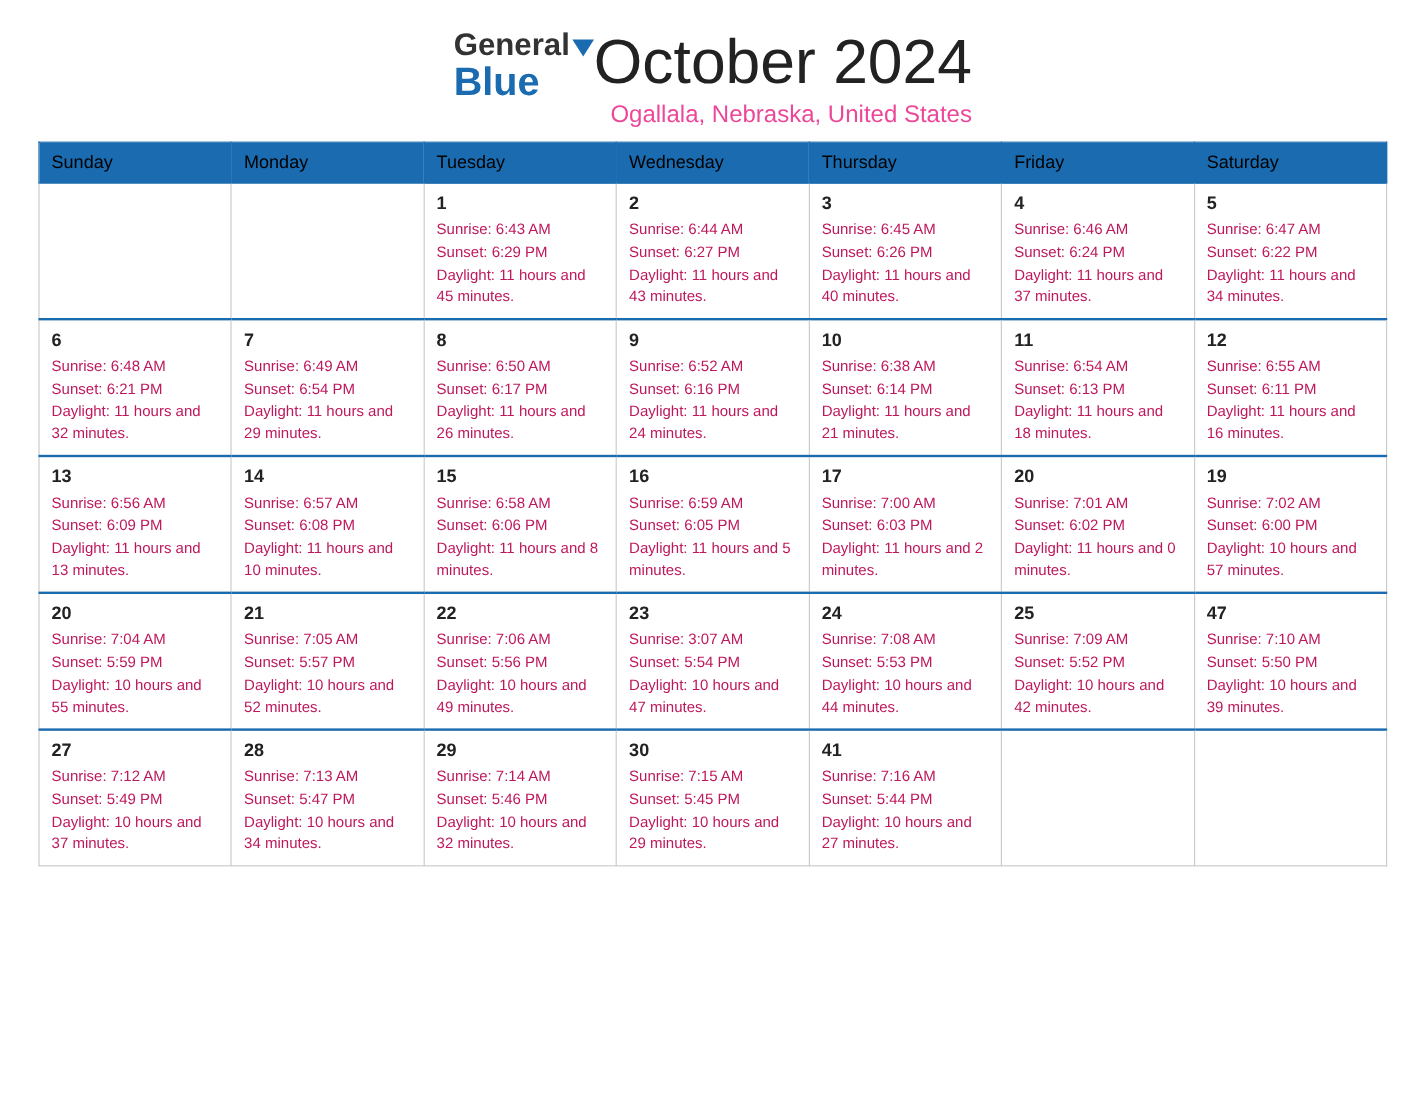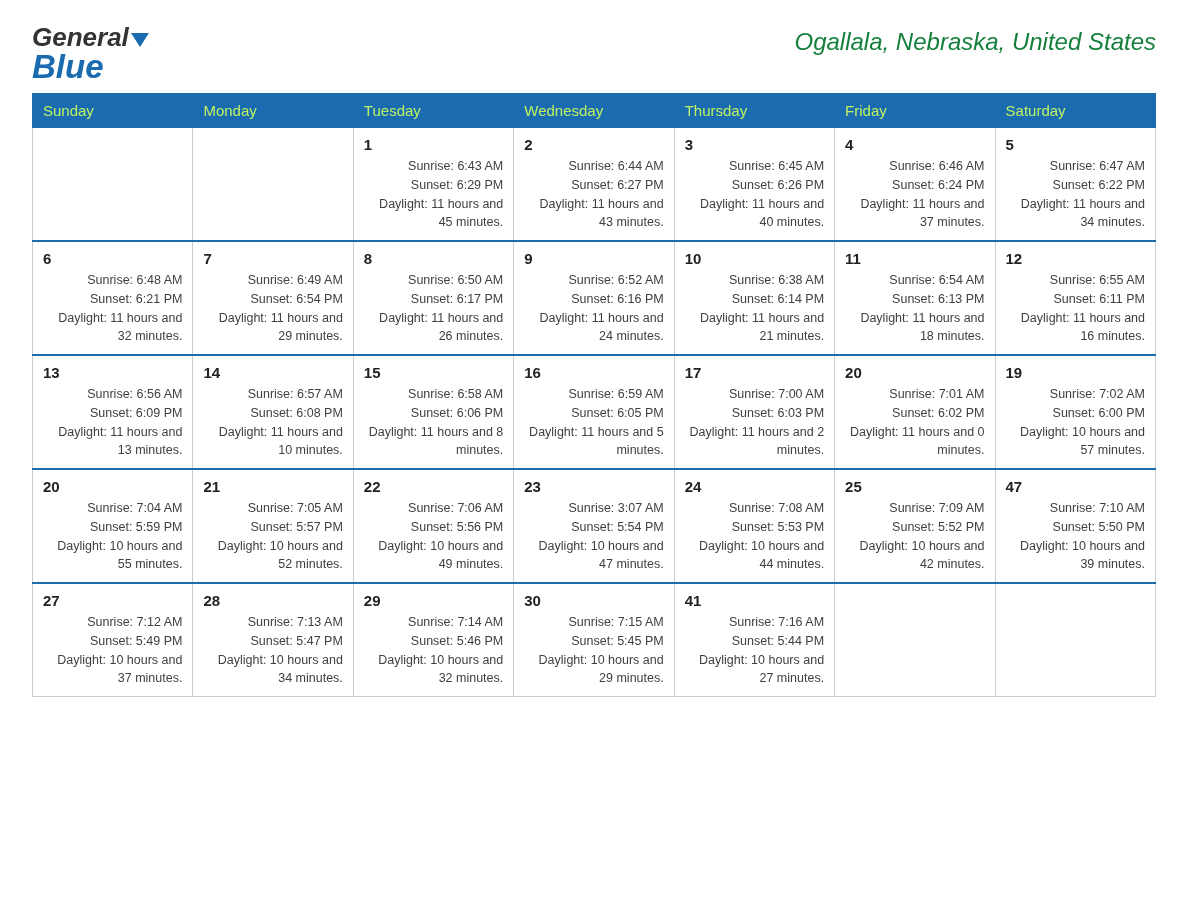--- a/index.html
+++ b/index.html
@@ -6,24 +6,23 @@
     body {
       font-family: Arial, sans-serif;
       background: #fff;
       color: #222;
       padding: 24px 32px;
       width: 1188px;
       min-height: 918px;
     }
     .header {
       display: flex;
-      justify-content: space-between;
+      justify-content: center;
       align-items: flex-start;
       margin-bottom: 10px;
-      font-style: italic;
     }
     .logo {
       display: flex;
       flex-direction: column;
       align-items: flex-start;
     }
     .logo-general {
       font-size: 26px;
       font-weight: bold;
       color: #333;
@@ -50,32 +49,32 @@
     .title-block {
       text-align: right;
     }
     .month-title {
       font-size: 52px;
       font-weight: normal;
       color: #222;
       line-height: 1.1;
     }
     .location {
-      font-size: 24px;
-      color: #15803d;
+      font-size: 20px;
+      color: #ec4899;
       margin-top: 4px;
     }
     .calendar {
       width: 100%;
       border-collapse: collapse;
       margin-top: 6px;
     }
     .calendar th {
       background: #1a6baf;
-      color: #bef264;
+      color: #000000;
       font-size: 15px;
       font-weight: normal;
       padding: 8px 10px;
       text-align: left;
       border: 1px solid #1a6baf;
     }
     .calendar td {
       vertical-align: top;
       padding: 8px 10px;
       font-size: 13px;
@@ -84,42 +83,42 @@
       min-height: 100px;
     }
     .day-num {
       font-size: 15px;
       font-weight: bold;
       margin-bottom: 4px;
       display: block;
     }
     .day-info {
       font-size: 12.5px;
-      color: #404040;
+      color: #be185d;
       line-height: 1.5;
-      text-align: right;
     }
     .empty-cell {
       background: #fff;
     }
     .row-divider td {
       border-top: 2px solid #1a6baf;
     }
   </style>
 </head>
 <body>
 
 <div class="header">
   <div class="logo">
     <div>
       <span class="logo-general">General</span><span class="logo-triangle"></span>
     </div>
     <span class="logo-blue">Blue</span>
   </div>
   <div class="title-block">
+    <div class="month-title">October 2024</div>
     <div class="location">Ogallala, Nebraska, United States</div>
   </div>
 </div>
 
 <table class="calendar">
   <thead>
     <tr>
     <th>Sunday</th>
         <th>Monday</th>
         <th>Tuesday</th>

